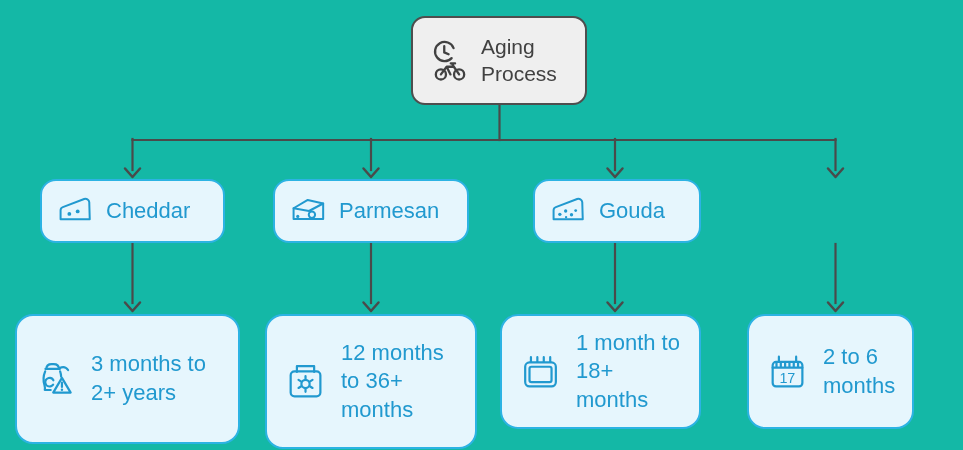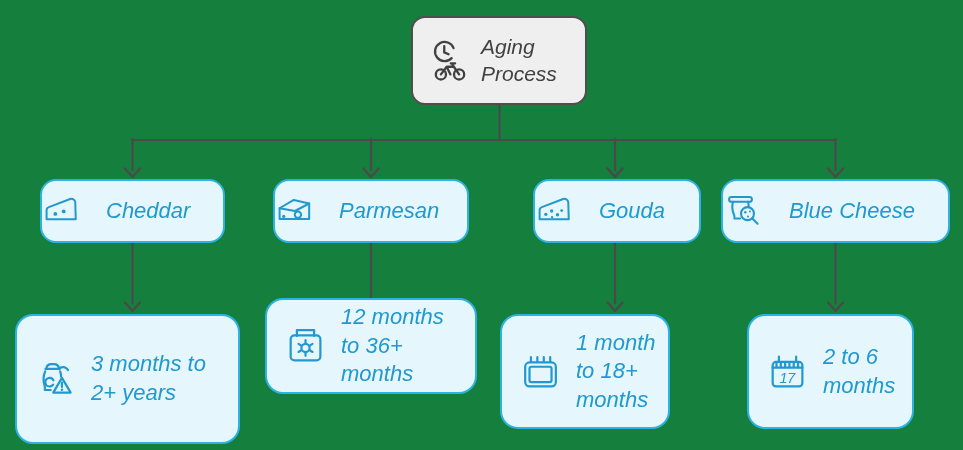--- a/index.html
+++ b/index.html
@@ -1,32 +1,32 @@
 <!DOCTYPE html>
 <html><head>
 <meta charset="utf-8">
 <style>
   html,body{margin:0;padding:0;background:#ffffff;}
   .canvas{
-    position:relative;width:963px;height:450px;background:#15803d;
-    font-family:"Liberation Sans",sans-serif;overflow:hidden;font-style:italic;
+    position:relative;width:963px;height:450px;background:#14b8a6;
+    font-family:"Liberation Sans",sans-serif;overflow:hidden;
   }
   .connectors{position:absolute;left:0;top:0;}
   .node{
     position:absolute;display:flex;align-items:center;box-sizing:border-box;
     border-radius:16px;
   }
   .root{
     background:#efefef;border:2px solid #4e4e4e;color:#414141;
     border-radius:14px;padding-left:14px;gap:8px;
   }
   .root .label{font-size:21px;line-height:1.25;color:#414141;}
   .leaf{
     background:#e6f6fd;border:2px solid #2cb3e3;color:#2199cf;
-    padding-right:10px;gap:24px;
+    padding-left:14px;padding-right:10px;gap:10px;
   }
   .leaf.duration{border-radius:18px;padding-left:16px;gap:12px;}
   .label{font-size:22px;line-height:1.3;}
   .icon{flex:none;display:flex;align-items:flex-end;justify-content:center;}
   .icon svg{display:block;}
   svg text{font-family:"Liberation Sans",sans-serif;}
 </style>
 </head>
 <body>
 
@@ -100,66 +100,51 @@
         <circle cx="13" cy="28" r="2" fill="currentColor" stroke="none"></circle>
         <circle cx="20" cy="24" r="2" fill="currentColor" stroke="none"></circle>
         <circle cx="27" cy="28.5" r="2" fill="currentColor" stroke="none"></circle>
         <circle cx="32" cy="23.5" r="1.7" fill="currentColor" stroke="none"></circle>
         <circle cx="20.5" cy="31.5" r="1.4" fill="currentColor" stroke="none"></circle>
       </svg>
     </span>
     <span class="label">Gouda</span>
   </div>
 
-  <div class="node leaf" style="left:721px;top:179px;width:229px;height:64px">
-    <span class="icon">
-      <svg viewBox="0 0 48 48" width="42" height="42" fill="none" stroke="currentColor" stroke-width="2.4" stroke-linecap="round" stroke-linejoin="round">
-        <rect x="7" y="8" width="26" height="5.5" rx="2.7"></rect>
-        <path d="M11.5 13.5 C10 18.5 10.3 23.5 12.6 28.2 C13.3 29.8 13.4 30.9 13 32.5 H19.5"></path>
-        <path d="M28.5 13.5 C29.2 15.8 29.4 17.3 29.3 19.3"></path>
-        <circle cx="28" cy="27" r="7.4"></circle>
-        <path d="M33.6 32.6 L39.5 38.5"></path>
-        <circle cx="25.5" cy="25.5" r="1.4" fill="currentColor" stroke="none"></circle>
-        <circle cx="30.8" cy="24.6" r="1.1" fill="currentColor" stroke="none"></circle>
-        <circle cx="28.6" cy="30.2" r="1.2" fill="currentColor" stroke="none"></circle>
-      </svg>
-    </span>
-    <span class="label">Blue Cheese</span>
-  </div>
 
   <div class="node leaf duration" style="left:15px;top:314px;width:225px;height:130px">
     <span class="icon">
       <svg viewBox="0 0 48 48" width="46" height="46" fill="none" stroke="currentColor" stroke-width="2.3" stroke-linecap="round" stroke-linejoin="round">
         <path d="M14 13.5 C14 10.3 16.3 8.5 19.5 8.5 H21.5 C24.7 8.5 27 10.3 27 13.5"></path>
         <path d="M13 13.5 H28"></path>
         <path d="M27.8 12.5 C31.2 10.8 34.6 11.6 36.6 14.6"></path>
         <path d="M12.7 16 C10.8 20.5 10.5 25.8 12 30.5 C12.5 32.2 12.6 33.6 12.3 35.5 H18.5"></path>
         <path d="M28.3 16 C29 18 29.3 19.6 29.4 21.6"></path>
         <path d="M21.3 25.3 C20.4 23.4 18.3 22.4 16.3 22.9 C13.8 23.5 12.3 26 12.9 28.4 C13.5 30.8 16 32.3 18.4 31.7 C19.5 31.4 20.4 30.8 21 29.9"></path>
         <path d="M30.2 22.8 L39.3 38.2 H21.1 Z" fill="#e6f6fd"></path>
         <path d="M30.2 27.8 V32.3"></path>
         <circle cx="30.2" cy="35.2" r="1.3" fill="currentColor" stroke="none"></circle>
       </svg>
     </span>
     <span class="label">3 months to 2+ years</span>
   </div>
 
-  <div class="node leaf duration" style="left:265px;top:298px;width:212px;height:96px">
+  <div class="node leaf duration" style="left:265px;top:314px;width:212px;height:135px">
     <span class="icon">
       <svg viewBox="0 0 48 48" width="46" height="46" fill="none" stroke="currentColor" stroke-width="2.3" stroke-linecap="round" stroke-linejoin="round">
         <path d="M14.5 13.5 V7.5 H32.5 V13.5"></path>
         <rect x="8" y="13" width="31" height="26" rx="4"></rect>
         <circle cx="23.5" cy="26" r="4.3"></circle>
         <path d="M23.5 17.8 V20.6 M23.5 31.4 V34.2 M16.2 21.8 L18.7 23.3 M28.3 28.7 L30.8 30.2 M16.2 30.2 L18.7 28.7 M28.3 23.3 L30.8 21.8"></path>
       </svg>
     </span>
     <span class="label">12 months to 36+ months</span>
   </div>
 
-  <div class="node leaf duration" style="left:500px;top:314px;width:170px;height:115px">
+  <div class="node leaf duration" style="left:500px;top:314px;width:201px;height:115px">
     <span class="icon">
       <svg viewBox="0 0 48 48" width="46" height="46" fill="none" stroke="currentColor" stroke-width="2.3" stroke-linecap="round" stroke-linejoin="round">
         <rect x="7.5" y="14" width="32" height="25" rx="4.5"></rect>
         <rect x="12" y="18.5" width="23" height="16" rx="2"></rect>
         <path d="M13.5 8.5 V13.5 M20.2 8.5 V13.5 M26.9 8.5 V13.5 M33.6 8.5 V13.5"></path>
       </svg>
     </span>
     <span class="label">1 month to 18+ months</span>
   </div>
 

